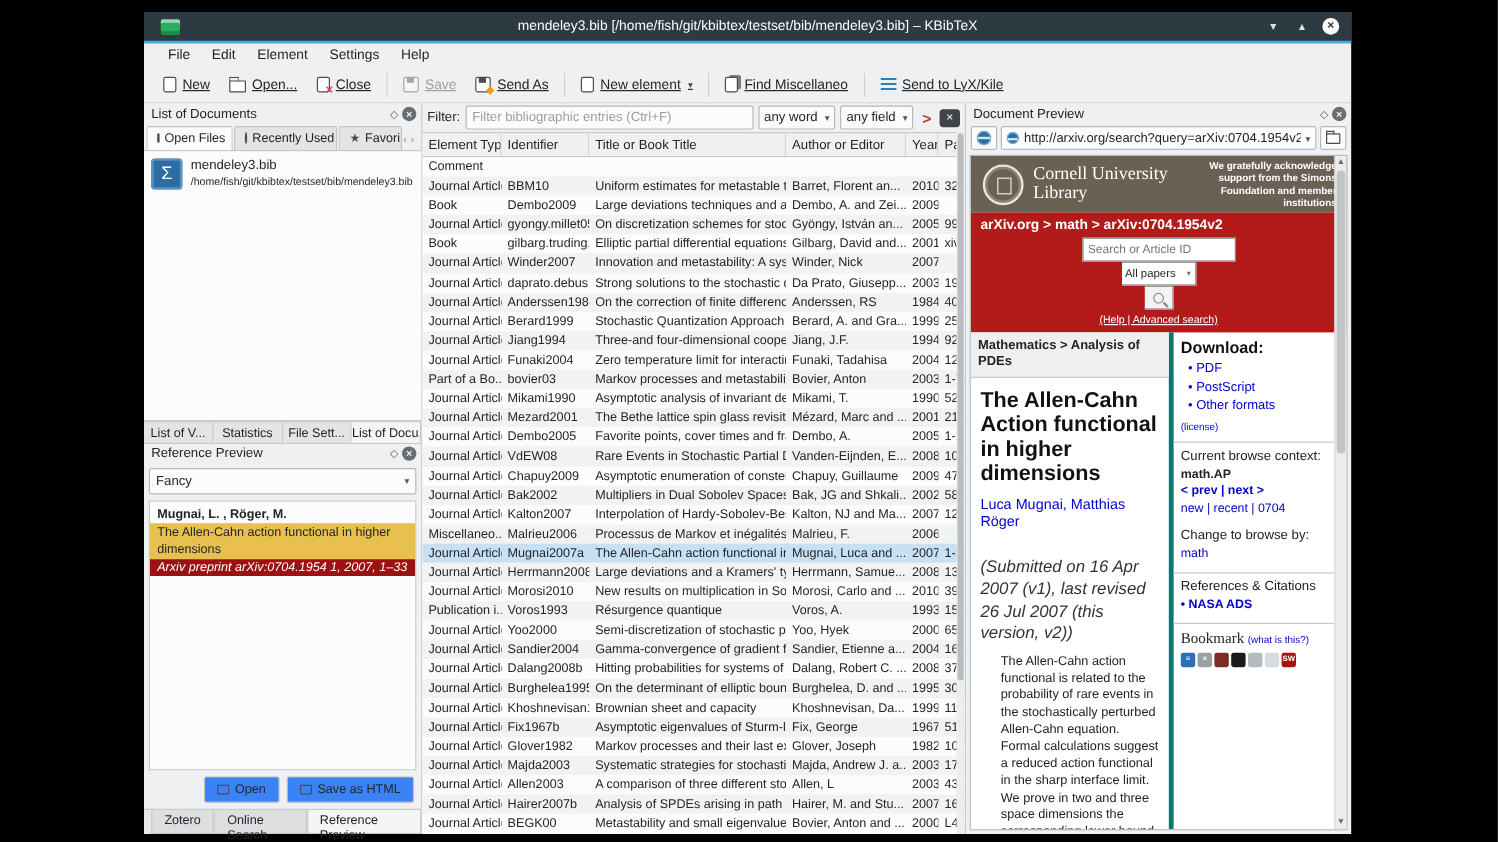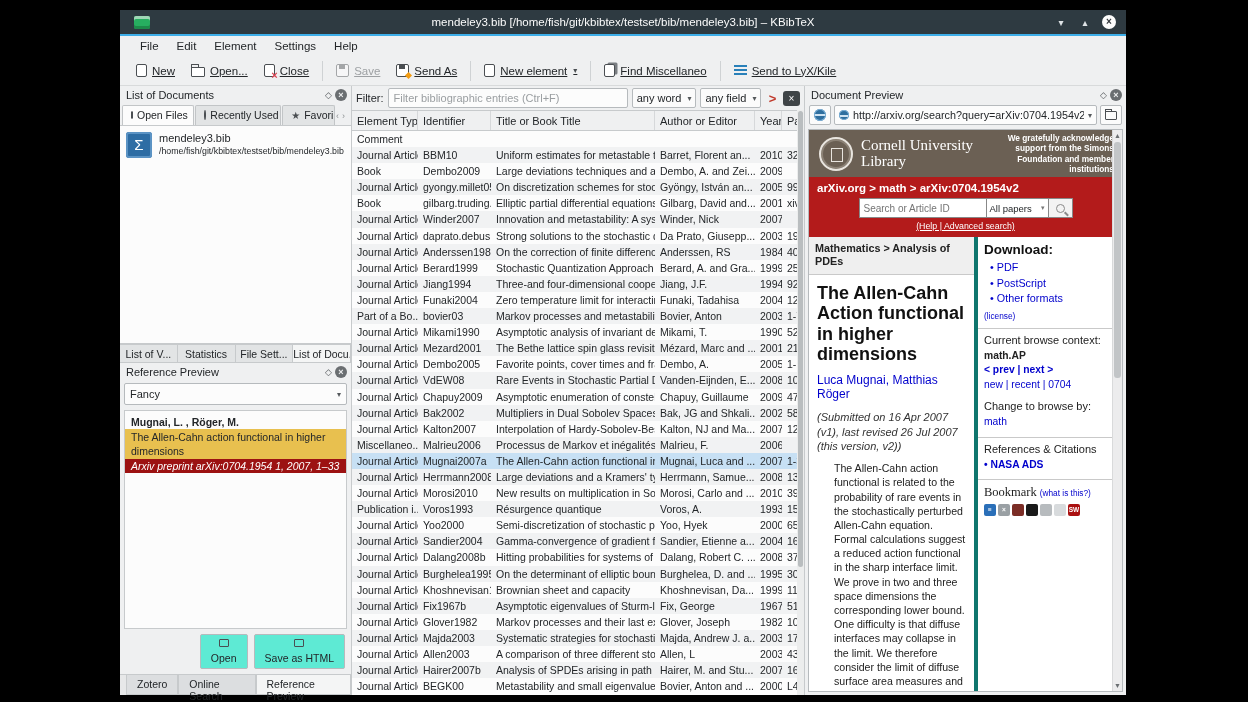--- a/index.html
+++ b/index.html
@@ -89,22 +89,22 @@
   .combo { height:22px; border:1px solid #b6babd; border-radius:2px; background:#fcfcfc;
     display:flex; align-items:center; font-size:11px; color:#232629; padding:0 5px; margin:3px 4px; }
   .combo .arr { margin-left:auto; font-size:8px; color:#55595c; }
   
   .refprev { flex:1; background:#fcfcfc; border:1px solid #c7cacc; margin:2px 4px 0; padding:4px 0;
     font-size:10.5px; color:#232629; overflow:hidden; min-height:0; }
   .ref-authors { padding:1px 6px; font-weight:bold; }
   .ref-title { background:var(--hl-yellow,#e8c04f); padding:1px 6px; line-height:1.35; }
   .ref-src { background:var(--hl-red,#9c1212); color:#fff; font-style:italic; padding:1px 6px; }
   .refbtns { display:flex; justify-content:flex-end; gap:6px; padding:5px 6px; }
-  .btn { border:1px solid #b6babd; border-radius:2px; background:#5eead4; font-size:10.5px;
-    color:#232629; padding:4px 10px; display:flex; align-items:center; gap:5px;flex-direction:column; }
+  .btn { border:1px solid #b6babd; border-radius:2px; background:#3b82f6; font-size:10.5px;
+    color:#232629; padding:4px 10px; display:flex; align-items:center; gap:5px; }
   .btn .bicon { width:10px; height:8px; border:1.2px solid #4a4e52; border-radius:1px; }
   .footertabs { display:flex; height:21px; font-size:10.5px; color:#232629; padding-left:6px;
     background:#e7e8e9; border-top:1px solid #c7cacc; }
   .ftab { padding:3px 10px; background:#dcdee0; border:1px solid #c7cacc; border-top:none; }
   .ftab.active { background:#f4f5f5; }
   
   .filterrow { height:24px; display:flex; align-items:center; gap:4px; padding:0 4px; font-size:11px;
     color:#232629; }
   .filterinput { flex:1; height:20px; border:1px solid #b6babd; border-radius:2px; background:#fcfcfc;
     font-size:11px; padding:0 5px; color:#232629; font-family:"Liberation Sans",sans-serif; min-width:0; }
@@ -153,40 +153,40 @@
     color:#fff; padding:0 8px 0 10px; }
   .seal { width:34px; height:34px; border-radius:50%; border:2px solid #e9e5df;
     box-shadow:inset 0 0 0 2px #8c8276; position:relative; flex:none; }
   .seal::after { content:""; position:absolute; left:10px; top:9px; width:10px; height:12px;
     border:1.5px solid #e9e5df; }
   .wordmark { font-family:"Liberation Serif", serif; font-size:15px; line-height:1.05; margin-left:8px; }
   .support { margin-left:auto; font-size:8.3px; font-weight:bold; text-align:right; width:118px;
     line-height:1.25; }
   .arxivred { background:var(--arxiv-red,#b31b1b); color:#fff; padding:5px 8px 6px; }
   .crumb { font-size:11.5px; font-weight:bold; }
-  .searchrow { display:flex; align-items:center; justify-content:center; gap:0; margin-top:4px; }
+  .searchrow { display:flex; align-items:center; justify-content:center; gap:0; margin-top:4px;flex-direction:column; }
   .sinput { width:128px; height:20px; border:1px solid #888; font-size:10px; padding:0 4px;
     color:#232629; font-family:"Liberation Sans",sans-serif; }
   .spapers { width:62px; height:20px; background:#fff; color:#232629; font-size:9.5px; display:flex;
     align-items:center; padding:0 3px; border:1px solid #888; border-left:none; gap:3px; }
   .magbtn { width:24px; height:20px; background:#f3f3f3; border:1px solid #888; border-left:none;
     display:flex; align-items:center; justify-content:center; }
   .mag { width:9px; height:9px; border:1.6px solid #8a8a8a; border-radius:50%; position:relative; }
   .mag::after { content:""; position:absolute; width:5px; height:1.8px; background:#8a8a8a;
     transform:rotate(45deg); left:7px; top:8px; }
   .helpline { text-align:center; font-size:8.8px; margin-top:3px; }
   .helpline span { text-decoration:underline; }
   .arxivbody { flex:1; display:flex; min-height:0; padding-right:10px; }
   .absleft { flex:1; min-width:0; border-right:4px solid #0f766e; }
   .subject { background:#efefef; border-bottom:1px solid #c9c9c9; font-weight:bold; font-size:10.8px;
     color:#222; padding:5px 6px; line-height:1.25; }
   .abspad { padding:8px 8px 0; }
   .ptitle { font-size:18px; font-weight:bold; color:#111; line-height:1.13; }
   .pauthors { color:var(--link,#0000cc); font-size:12px; margin-top:9px; }
-  .psubmitted { font-size:11px; font-style:italic; color:#333; margin-top:9px; line-height:1.3; }
+  .psubmitted { font-size:14px; font-style:italic; color:#333; margin-top:22px; line-height:1.3; }
   .pabstract { font-size:10.6px; color:#222; margin-top:8px; padding-left:17px; line-height:1.34; }
   .absright { width:134px; flex:none; font-size:10.5px; color:#222; }
   .sbbox { border-bottom:1px solid #c9c9c9; padding:5px 6px 7px; }
   .sbbox h3 { font-size:13.5px; color:#111; }
   .dllist { list-style:none; margin:3px 0 2px 6px; }
   .dllist li { color:var(--link,#0000cc); font-size:10.8px; line-height:1.45; }
   .dllist li::before { content:"• "; color:var(--link,#0000cc); }
   .tiny-link { color:var(--link,#0000cc); font-size:8.3px; }
   .sbt { font-size:11px; margin-bottom:3px; }
   .bold { font-weight:bold; }

